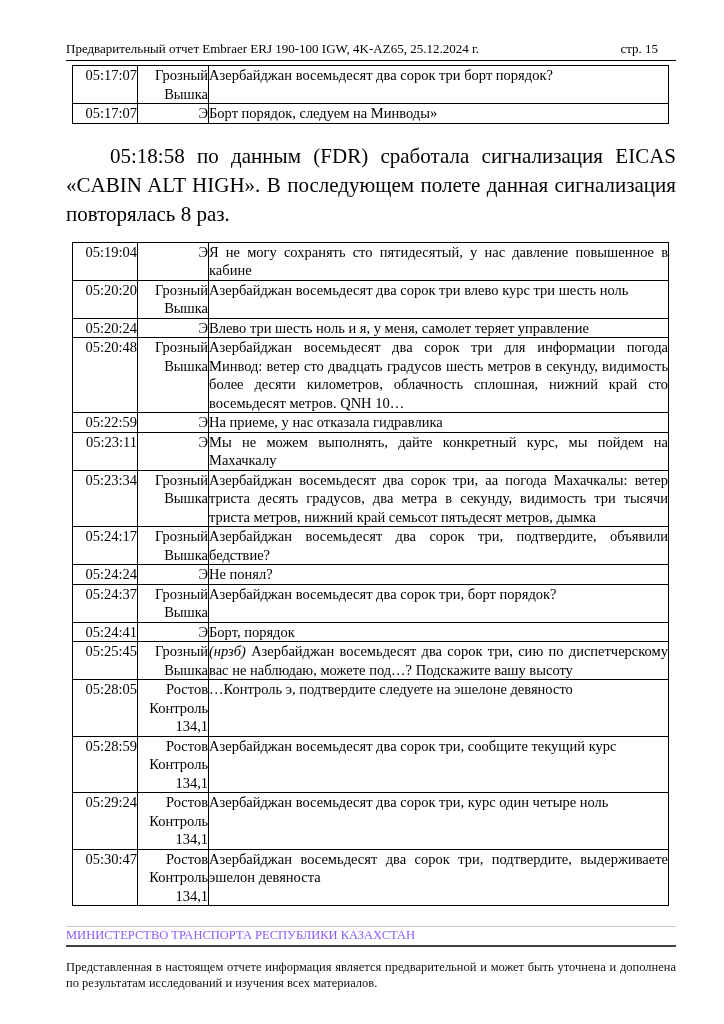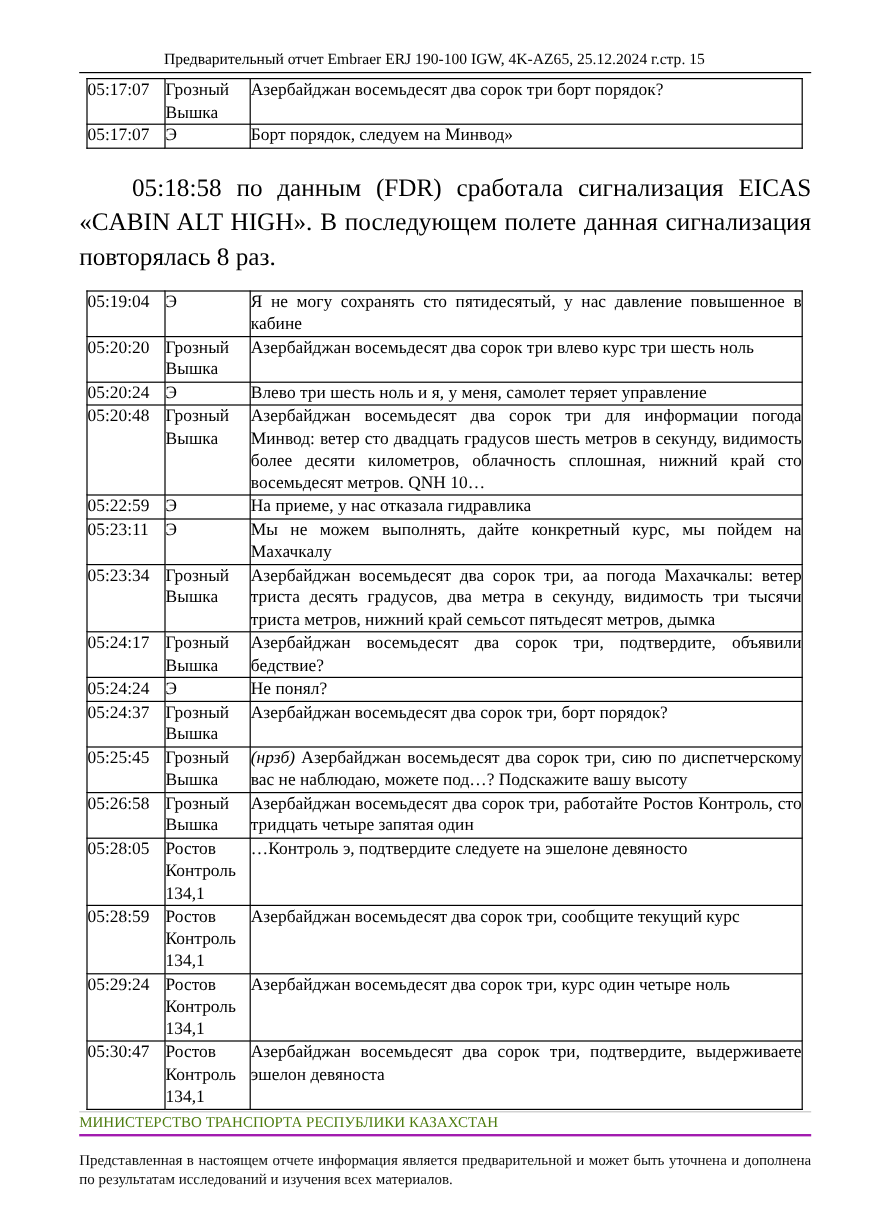--- a/index.html
+++ b/index.html
@@ -14,21 +14,21 @@
     box-sizing: border-box;
   }
   .content {
     position: absolute;
     left: 66px;
     right: 48px;
     top: 42px;
   }
   .header {
     display: flex;
-    justify-content: center;
+    justify-content: space-between;
     align-items: flex-end;
     font-size: 13px;
     line-height: 14px;
     border-bottom: 1px solid #000;
     padding-bottom: 4px;
   }
   .header .page-num { padding-right: 18px; }
 
   table.transcript {
     border-collapse: collapse;
@@ -37,46 +37,46 @@
     margin-left: 6px;
   }
   table.transcript td {
     border: 1px solid #000;
     vertical-align: top;
     font-size: 14.5px;
     line-height: 18.5px;
     padding: 0;
     overflow: hidden;
   }
-  td.time-cell   { text-align: left; }
-  td.speaker-cell{ text-align: left; padding: 0 2px; }
+  td.time-cell   { text-align: right; }
+  td.speaker-cell{ text-align: right; padding: 0 2px; }
   td.text-cell   { text-align: justify; padding: 0 8px 0 10px; }
   .intro-table { margin-top: 4px; }
   .main-table  { margin-top: 13px; padding-left: 16px; }
 
   .para {
     margin: 18px 0 0 0;
     font-size: 21px;
     line-height: 29px;
     text-align: justify;
     text-indent: 44px;
   }
 
   .footer {
     position: absolute;
     left: 66px;
     right: 48px;
     top: 926px;
   }
   .ministry {
-    color: #4d7c0f;
+    color: #8b5cf6;
     font-size: 12.5px;
     line-height: 15px;
     border-top: 1px solid #c8c8c8;
-    border-bottom: 2px solid #a21caf;
+    border-bottom: 2px solid #404040;
     padding: 1px 0 2px 0;
   }
   .disclaimer {
     font-size: 12.5px;
     line-height: 15.5px;
     text-align: justify;
     margin-top: 13px;
     color: #111111;
   }
   i.note { font-style: italic; }
@@ -100,21 +100,21 @@
         </colgroup>
       <tbody id="intro-table-body">
           <tr>
             <td class="time-cell">05:17:07</td>
             <td class="speaker-cell">Грозный Вышка</td>
             <td class="text-cell">Азербайджан восемьдесят два сорок три борт порядок?</td>
           </tr>
           <tr>
             <td class="time-cell">05:17:07</td>
             <td class="speaker-cell">Э</td>
-            <td class="text-cell">Борт порядок, следуем на Минвод»</td>
+            <td class="text-cell">Борт порядок, следуем на Минводы»</td>
           </tr>
         </tbody>
     </table>
 
     <p class="para">05:18:58 по данным (FDR) сработала сигнализация EICAS «CABIN ALT HIGH». В последующем полете данная сигнализация повторялась 8 раз.</p>
 
     <table class="transcript main-table">
       <colgroup>
           <col style="width:65px">
           <col style="width:71px">
@@ -165,28 +165,28 @@
             <td class="time-cell">05:24:24</td>
             <td class="speaker-cell">Э</td>
             <td class="text-cell">Не понял?</td>
           </tr>
           <tr>
             <td class="time-cell">05:24:37</td>
             <td class="speaker-cell">Грозный Вышка</td>
             <td class="text-cell">Азербайджан восемьдесят два сорок три, борт порядок?</td>
           </tr>
           <tr>
+            <td class="time-cell">05:24:41</td>
+            <td class="speaker-cell">Э</td>
+            <td class="text-cell">Борт, порядок</td>
+          </tr>
+          <tr>
             <td class="time-cell">05:25:45</td>
             <td class="speaker-cell">Грозный Вышка</td>
             <td class="text-cell"><i class="note">(нрзб)</i> Азербайджан восемьдесят два сорок три, сию по диспетчерскому вас не наблюдаю, можете под…? Подскажите вашу высоту</td>
-          </tr>
-          <tr>
-            <td class="time-cell">05:26:58</td>
-            <td class="speaker-cell">Грозный Вышка</td>
-            <td class="text-cell">Азербайджан восемьдесят два сорок три, работайте Ростов Контроль, сто тридцать четыре запятая один</td>
           </tr>
           <tr>
             <td class="time-cell">05:28:05</td>
             <td class="speaker-cell">Ростов Контроль 134,1</td>
             <td class="text-cell">…Контроль э, подтвердите следуете на эшелоне девяносто</td>
           </tr>
           <tr>
             <td class="time-cell">05:28:59</td>
             <td class="speaker-cell">Ростов Контроль 134,1</td>
             <td class="text-cell">Азербайджан восемьдесят два сорок три, сообщите текущий курс</td>

